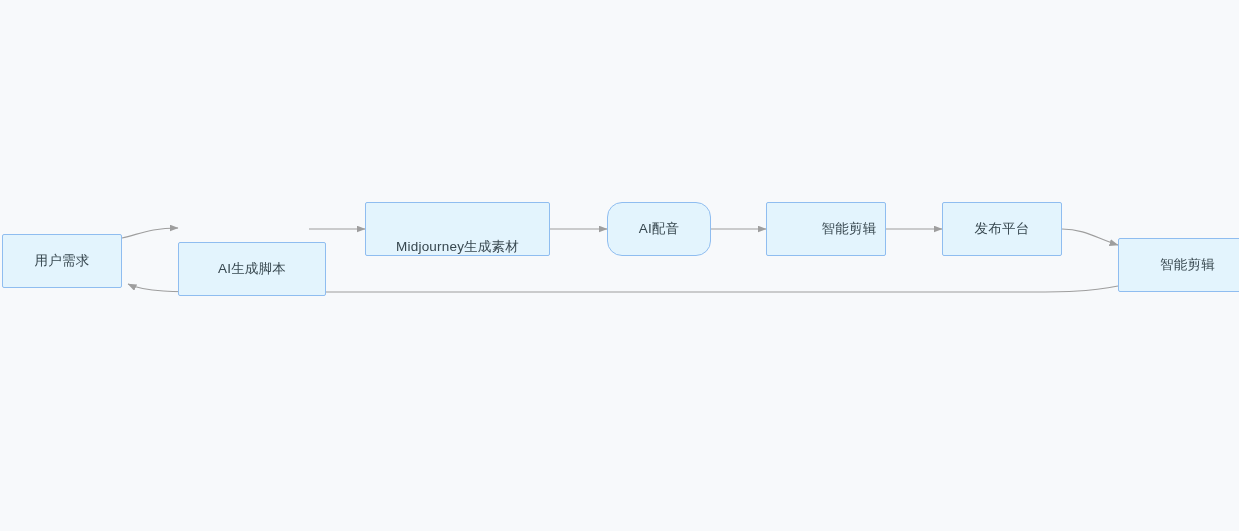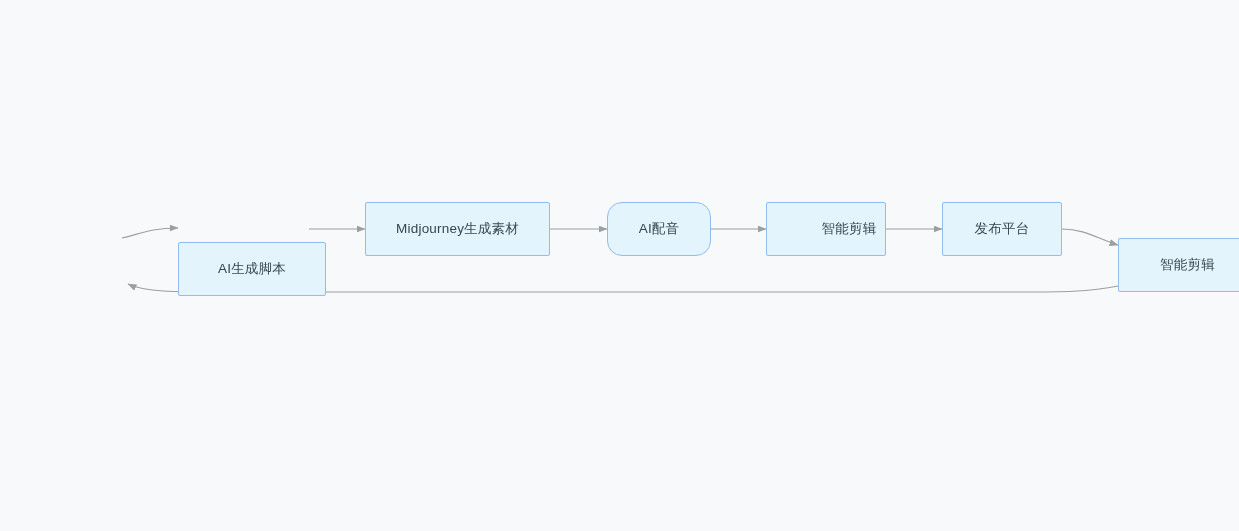--- a/index.html
+++ b/index.html
@@ -70,26 +70,29 @@
 
     <path d="M711,229 L766,229" fill="none" stroke="#9e9e9e" stroke-width="1.1" marker-end="url(#arrowhead)"></path>
 
     <path d="M886,229 L942,229" fill="none" stroke="#9e9e9e" stroke-width="1.1" marker-end="url(#arrowhead)"></path>
 
     <path d="M1062,229 C 1085,229 1098,239 1118,245" fill="none" stroke="#9e9e9e" stroke-width="1.1" marker-end="url(#arrowhead)"></path>
 
     <path d="M1118,286 C 1090,292 1060,292 1020,292 L 220,292 C 175,292 145,292 128,284" fill="none" stroke="#9e9e9e" stroke-width="1.1" marker-end="url(#arrowhead)"></path>
   </svg>
 
+  <div class="node" style="left:2px; top:234px; width:120px; height:54px;">
+    <span class="node-label">用户需求</span>
+  </div>
 
   <div class="node" style="left:178px; top:214px; width:148px; height:54px;margin-top:28px;">
     <span class="node-label">AI生成脚本</span>
   </div>
 
-  <div class="node" style="left:365px; top:202px; width:185px; height:54px;">
+  <div class="node" style="left:365px; top:202px; width:185px; height:54px;align-items:flex-end;">
     <span class="node-label">Midjourney生成素材</span>
   </div>
 
   <div class="node" style="left:607px; top:202px; width:104px; height:54px;border-radius:15px;">
     <span class="node-label">AI配音</span>
   </div>
 
   <div class="node" style="left:766px; top:202px; width:120px; height:54px;padding-left:46px;">
     <span class="node-label">智能剪辑</span>
   </div>

